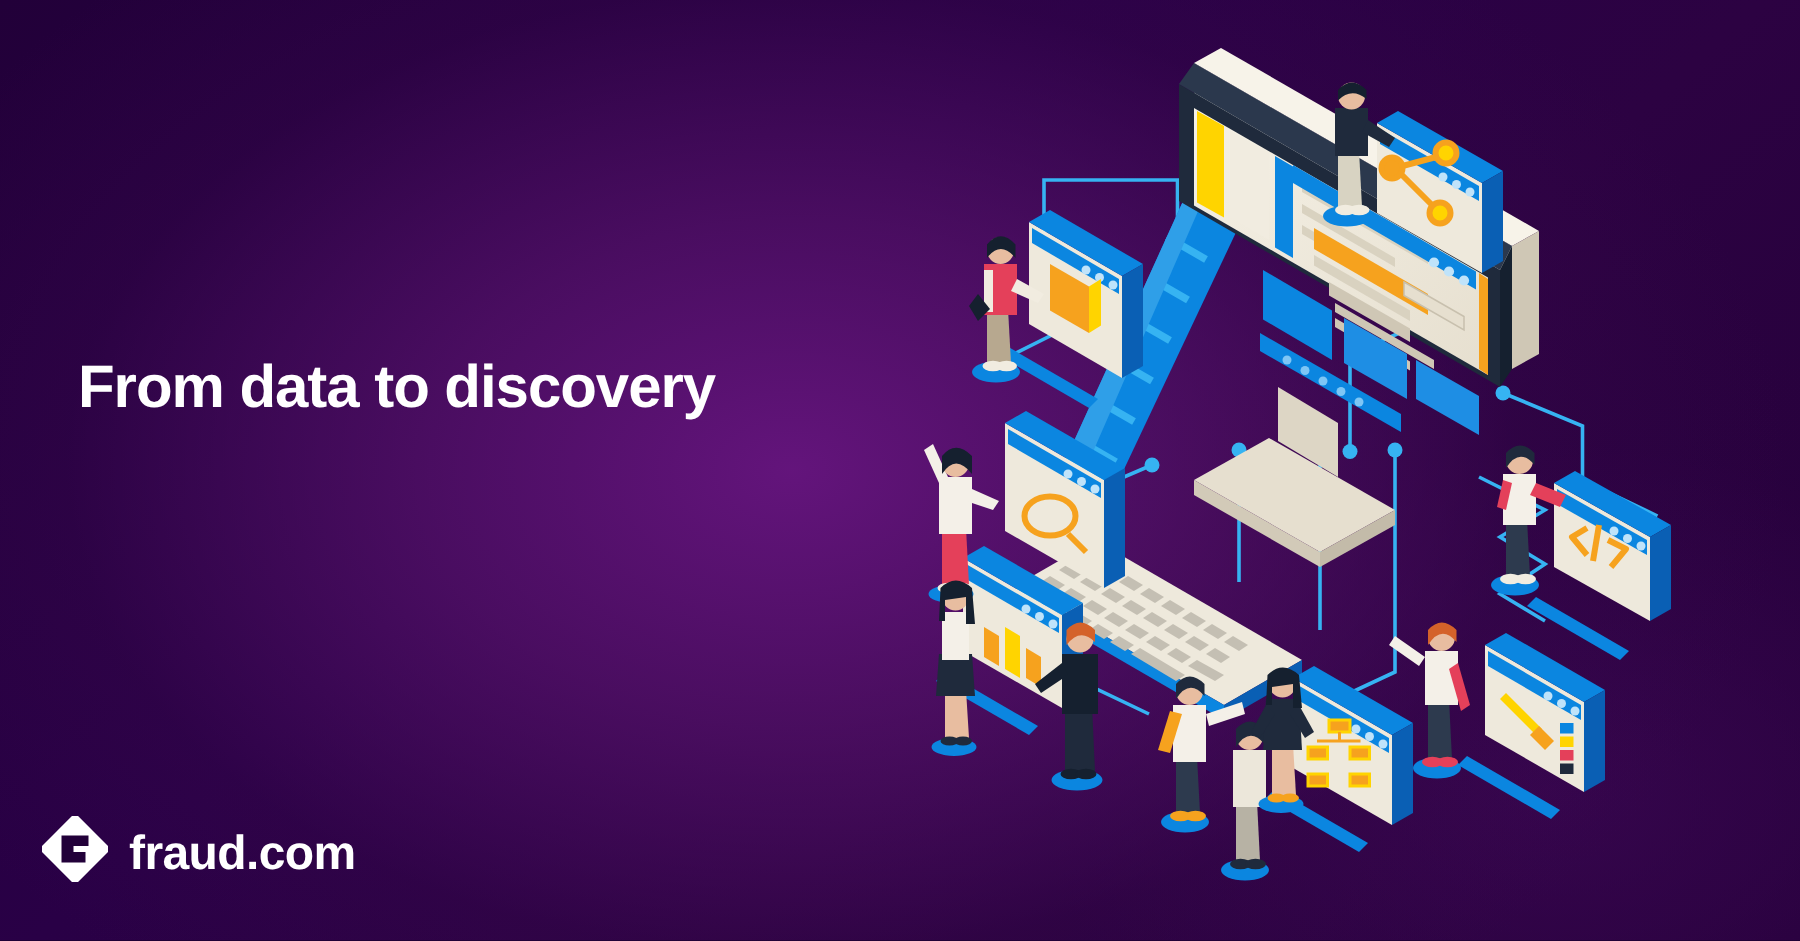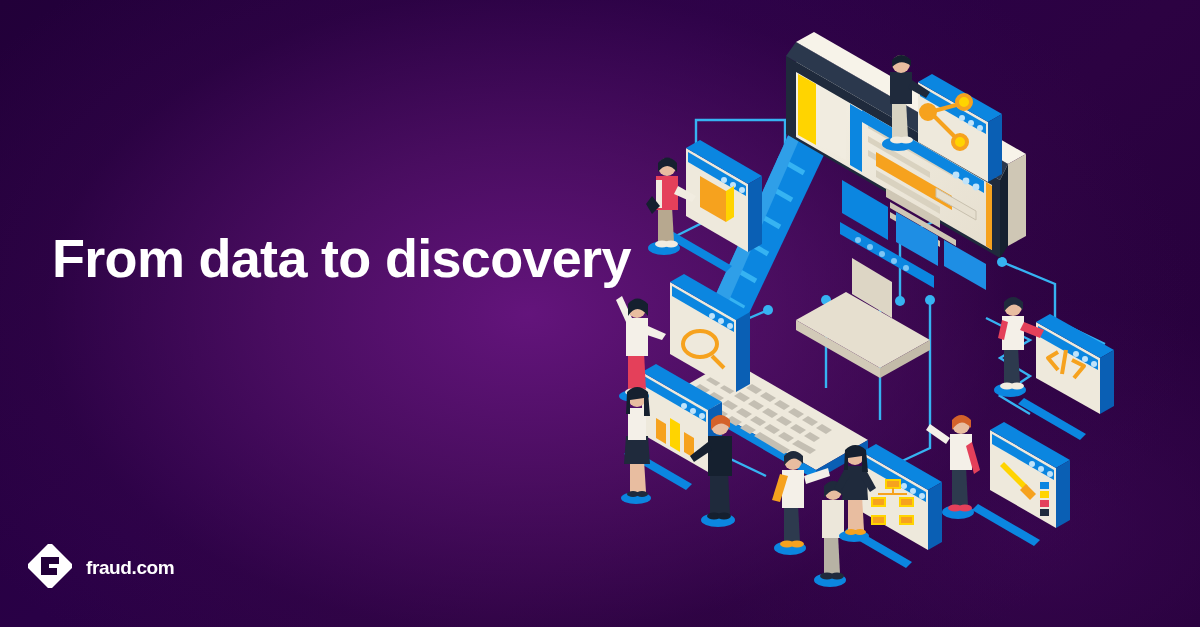--- a/index.html
+++ b/index.html
@@ -23,21 +23,21 @@
   
   .copy {
     position: absolute;
     left: 52px;
     top: 231px;
     width: 600px;
   }
   .headline {
     margin: 0;
     color: #ffffff;
-    font-size: 54px;
+    font-size: 40px;
     line-height: 54px;
     font-weight: bold;
     letter-spacing: -0.7px;
   }
   .subhead {
     margin: 8px 0 0 0;
     color: #f4f0f7;
     font-size: 37px;
     line-height: 52px;
     font-weight: normal;
@@ -50,21 +50,21 @@
     position: absolute;
     left: 28px;
     top: 544px;
     display: flex;
     align-items: center;
     gap: 14px;
   }
   .logo-mark { display: block; }
   .logo-text {
     color: #ffffff;
-    font-size: 19px;
+    font-size: 32px;
     font-weight: bold;
     letter-spacing: -0.4px;
   }
 
   
   .art {
     position: absolute;
     right: 0;
     top: 0;
     width: 600px;

